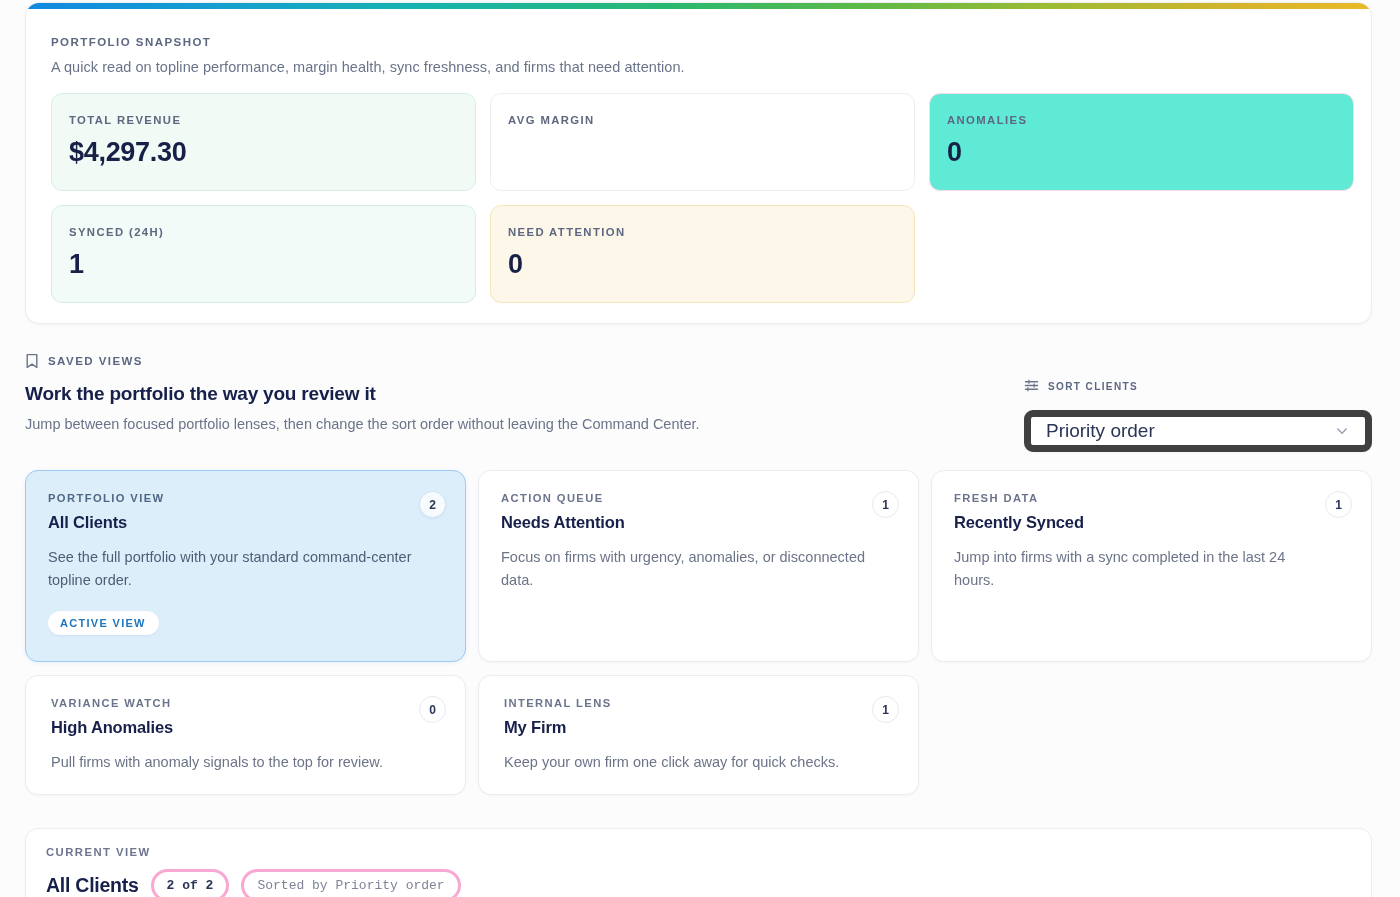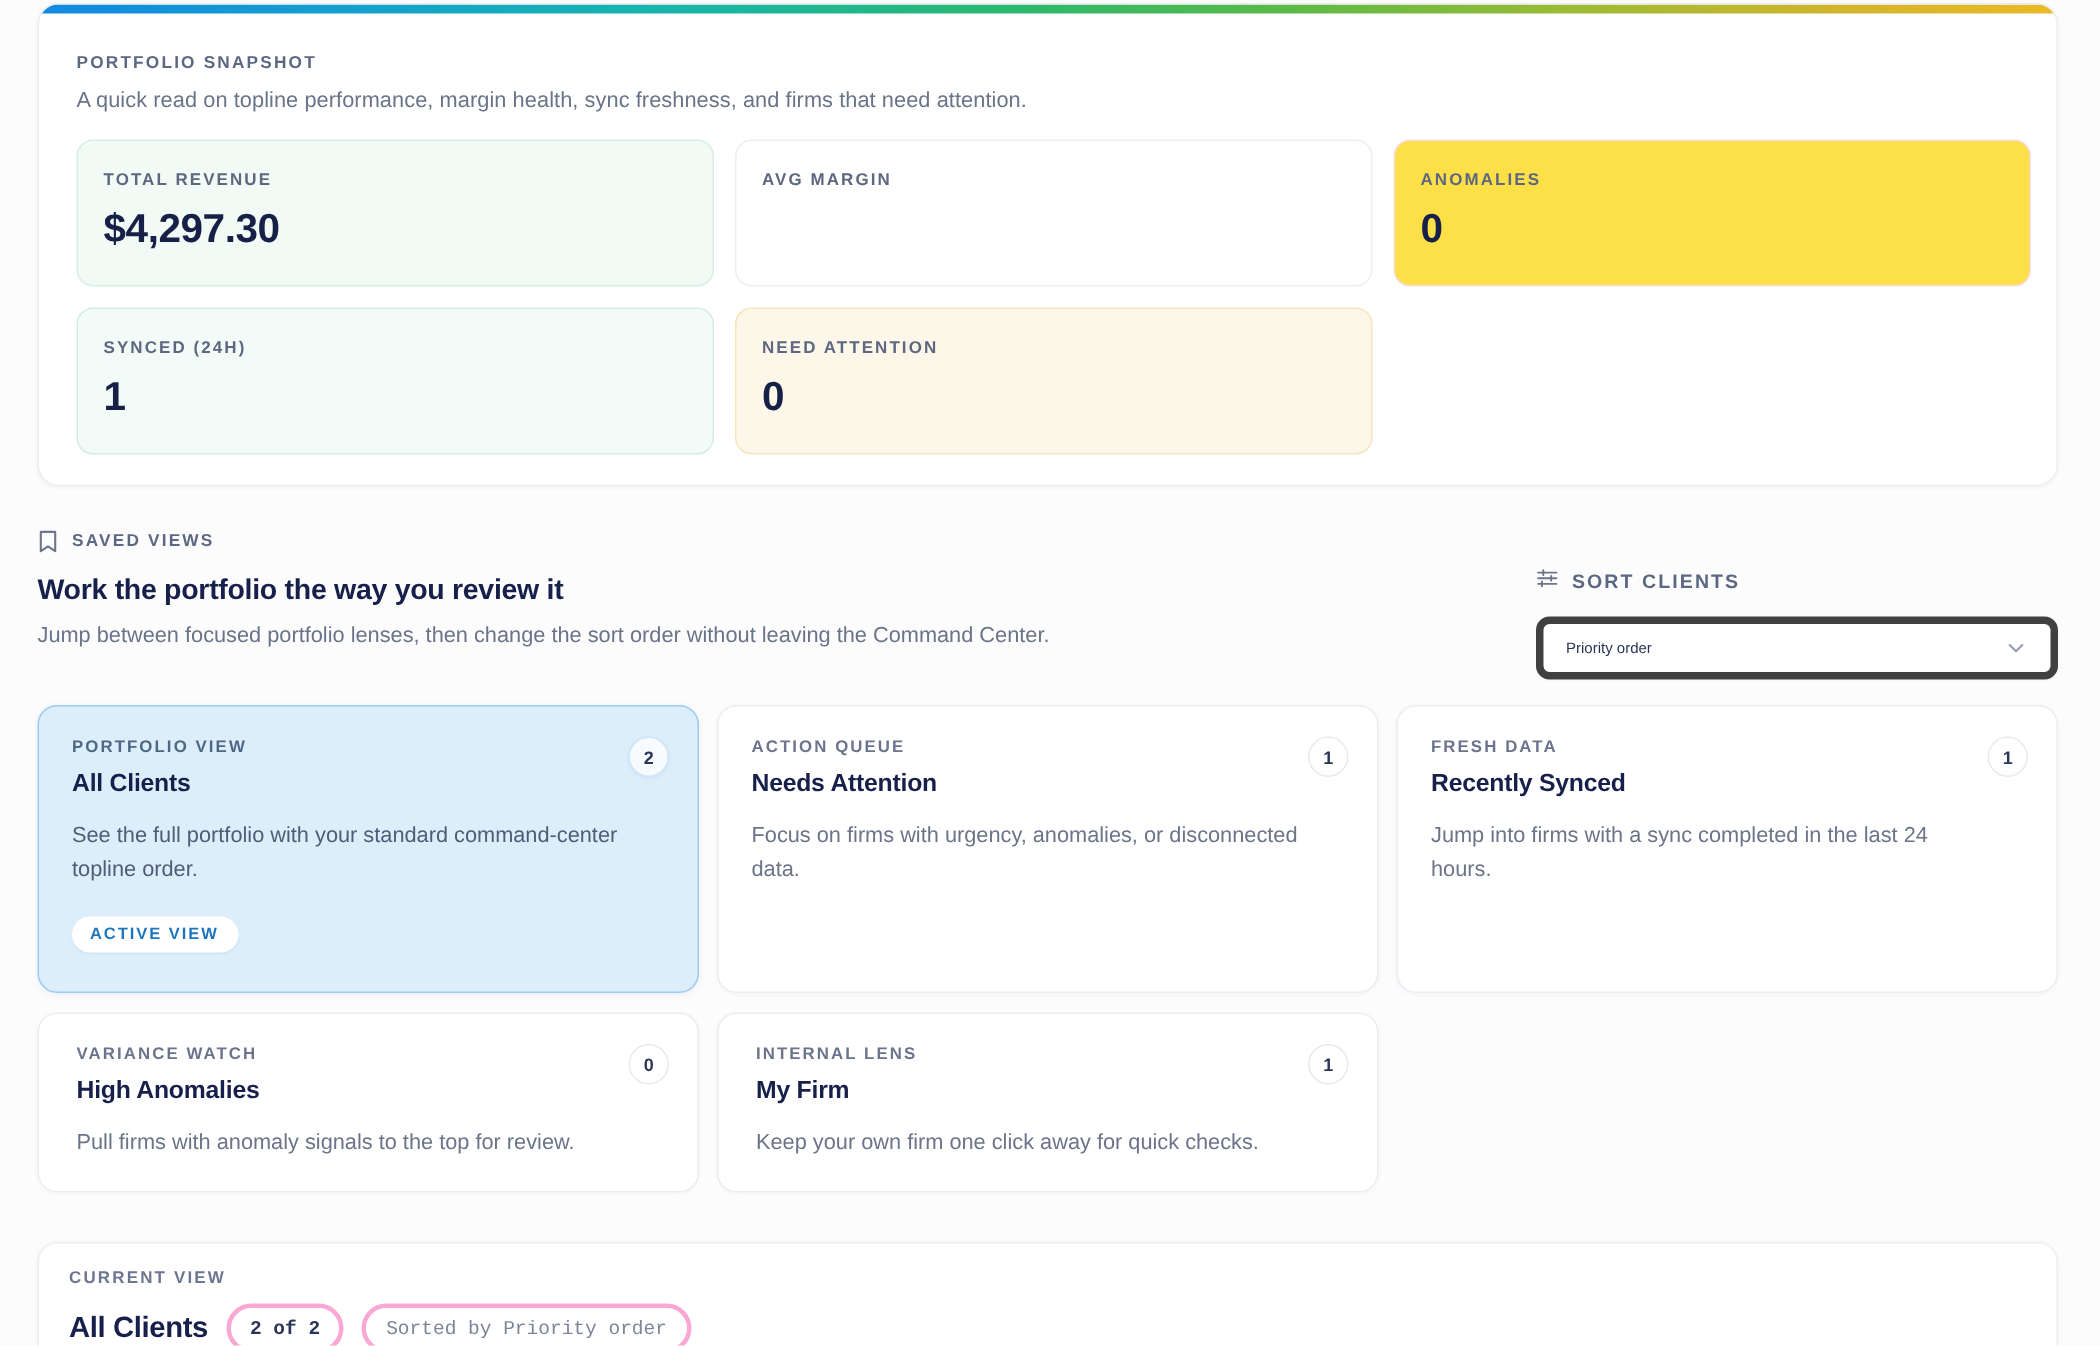--- a/index.html
+++ b/index.html
@@ -52,21 +52,21 @@
   }
   .metric-card {
     height: 98px;
     border-radius: 11px;
     border: 1px solid #eceef2;
     background: #ffffff;
     padding: 20px 17px 0 17px;
     position: relative;
   }
   .metric-card.tint-green  { background: #f2faf6; border-color: #d8eee4; }
-  .metric-card.tint-pink   { background: #fde047; border-color: #f8dbe4; }
+  .metric-card.tint-pink   { background: #5eead4; border-color: #f8dbe4; }
   .metric-card.tint-mint   { background: #f3fbf8; border-color: #d4ece4; }
   .metric-card.tint-amber  { background: #fdf7ea; border-color: #f6e4bd; }
   .metric-label {
     font-size: 11.3px; font-weight: 700;
     letter-spacing: 1.4px; color: #5d6780;
     text-transform: uppercase;
   }
   .metric-value {
     margin-top: 11px;
     font-size: 27px; font-weight: 700;
@@ -89,32 +89,32 @@
   }
   .saved-desc {
     position: absolute; left: 25px; top: 413px;
     width: 700px;
     font-size: 14.5px; line-height: 22px; color: #6a7489;
   }
 
   .sort-block { position: absolute; left: 1024px; top: 378px; width: 348px; }
   .sort-label {
     display: flex; align-items: center; gap: 9px;
-    font-size: 13px; font-weight: 700;
+    font-size: 10px; font-weight: 700;
     letter-spacing: 1.4px; color: #5c6781;
     text-transform: uppercase;
   }
   .sort-select {
     margin-top: 15px;
     height: 42px; width: 348px;
-    border: 5px solid #404040; border-radius: 9px;
+    border: 7px solid #404040; border-radius: 9px;
     background: #ffffff;
     display: flex; align-items: center;
     padding: 0 15px;
-    font-size: 10px; color: #2b3656;
+    font-size: 19px; color: #2b3656;
     box-shadow: 0 1px 2px rgba(20,30,60,0.03);
   }
   .sort-select .caret { margin-left: auto; color: #98a0b3; display: flex; }
 
   
   .views-grid {
     position: absolute; left: 25px; top: 470px;
     width: 1347px;
     display: grid;
     grid-template-columns: repeat(3, 441px);

